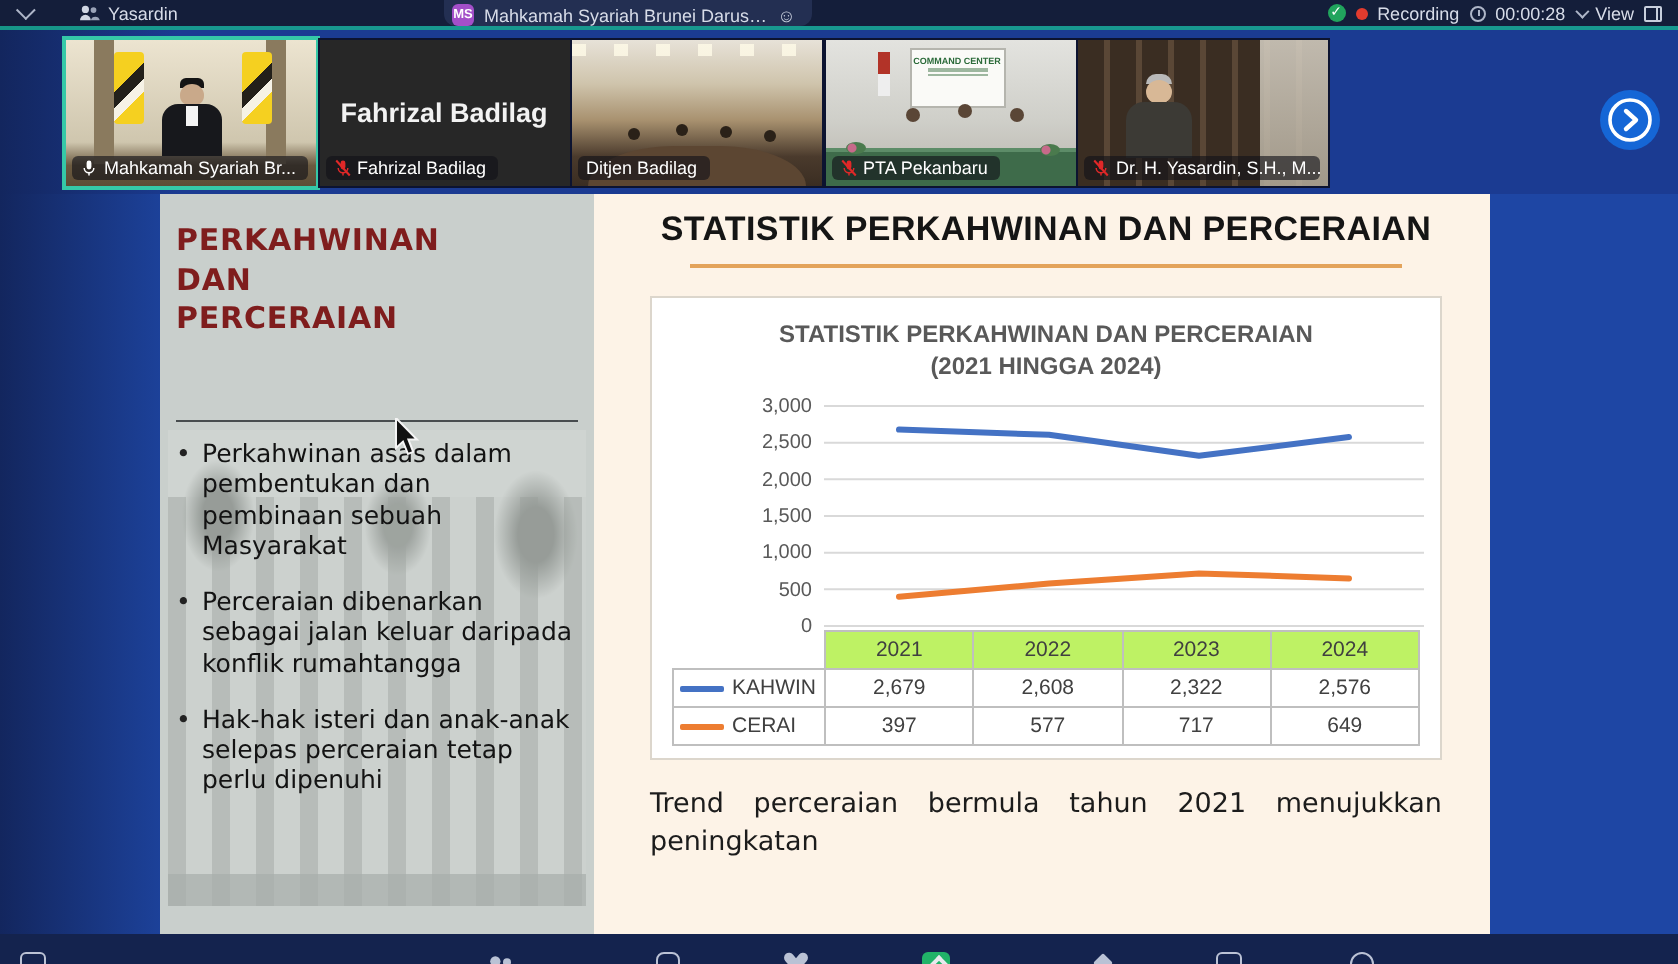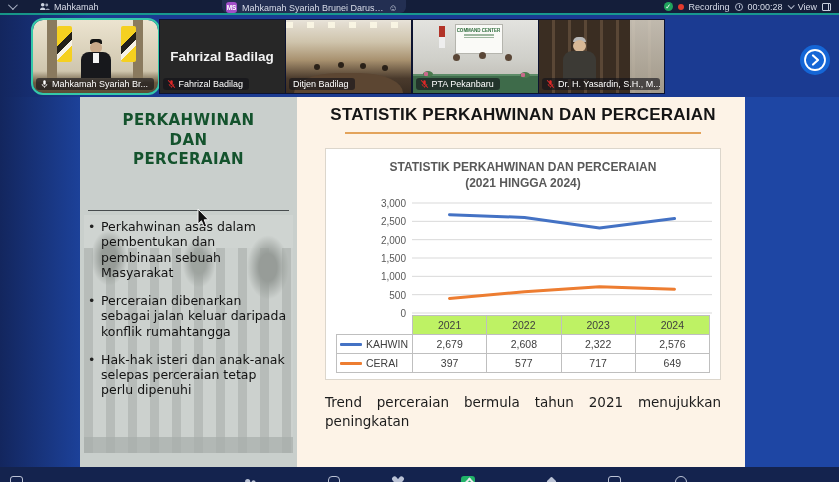--- a/index.html
+++ b/index.html
@@ -49,21 +49,21 @@
   .tile { position:relative; width:125px; height:73px; overflow:hidden;
     background:#222; outline:1px solid #0c1330; }
   .tile.active { outline:2px solid #35c8a8; }
   .tile-label { position:absolute; left:3px; bottom:3px; display:flex;
     align-items:center; gap:3px; background:rgba(18,18,24,.62);
     border-radius:3px; padding:1px 6px 1px 4px; color:#fff; font-size:9px;
     white-space:nowrap; max-width:118px; overflow:hidden; z-index:3; }
   .mic { width:9px; height:10px; flex:0 0 auto; }
 
   
-  .scene1 { background:linear-gradient(#ece4d0,#cfc6ae 70%,#6b5a40 86%,#5c4c36);border-radius:10px; }
+  .scene1 { background:linear-gradient(#ece4d0,#cfc6ae 70%,#6b5a40 86%,#5c4c36); }
   .scene1 .pillar { position:absolute; top:0; width:10px; height:62px; background:#8a7a5e; }
   .scene1 .flag { position:absolute; top:6px; width:15px; height:36px;
     background:linear-gradient(135deg,#f5d020 40%,#23201a 40%,#23201a 55%,#f6f2e6 55%,#f6f2e6 68%,#f5d020 68%);
     border-radius:2px; }
   .scene1 .head { position:absolute; left:57px; top:22px; width:12px; height:11px;
     border-radius:50% 50% 45% 45%; background:#c9a98a; }
   .scene1 .cap { position:absolute; left:57px; top:19px; width:12px; height:5px;
     border-radius:3px 3px 0 0; background:#141414; }
   .scene1 .body { position:absolute; left:48px; top:32px; width:30px; height:26px;
     border-radius:8px 8px 0 0; background:#17181c; }
@@ -140,22 +140,22 @@
     opacity:.55; z-index:0;
     background:
       radial-gradient(ellipse 26px 40px at 12% 18%, #6f746f 30%, transparent 70%),
       radial-gradient(ellipse 30px 46px at 88% 22%, #6f746f 30%, transparent 70%),
       radial-gradient(ellipse 24px 36px at 55% 20%, #7c817c 30%, transparent 70%),
       linear-gradient(#d5d9d6 0 14%, transparent 14%),
       repeating-linear-gradient(90deg, #a9aeaa 0 9px, #d0d4d1 9px 22px);
   }
   .watermark::after { content:""; position:absolute; left:0; right:0; bottom:0;
     height:16px; background:#8d9390; opacity:.7; }
-  .panel-title { position:relative; z-index:1; text-align:center; font-weight:bold;
-    font-size:15px; line-height:1.3; letter-spacing:.4px; color:#14532d;
+  .panel-title { position:relative; z-index:1; font-weight:bold;
+    font-size:15px; line-height:1.3; letter-spacing:.4px; color:#7f1d1d;
     white-space:pre-line; }
   .panel-divider { position:relative; z-index:1; margin-top:40px; height:1.5px;
     background:#474c4e; }
   .bullets { position:relative; z-index:1; list-style:none; margin-top:8px; }
   .bullets li { position:relative; padding-left:13px; font-size:12.5px;
     line-height:1.22; color:#131313; margin-bottom:13px; }
   .bullets li::before { content:"•"; position:absolute; left:0; top:0; color:#222; }
 
   .main-area { position:relative; flex:1; padding:8px 25px 0 28px; }
   .slide-title { text-align:center; font-weight:bold; font-size:17px;
@@ -218,21 +218,21 @@
   <div class="top-bar">
     <div class="tb-left">
       <span class="chev"></span>
       <span class="tb-item">
         <svg class="ppl-ic" viewBox="0 0 12 10">
           <circle cx="4" cy="3" r="2" fill="#cfd6e4"></circle>
             <circle cx="8.5" cy="3.4" r="1.6" fill="#9aa3b8"></circle>
           <path d="M1 9 a3 3 0 0 1 6 0 Z" fill="#cfd6e4"></path>
             <path d="M7 9 a2.6 2.6 0 0 1 5 0 Z" fill="#9aa3b8"></path>
         </svg>
-        <span>Mahkamah</span>
+        <span>Yasardin</span>
       </span>
     </div>
     <div class="tb-pill">
       <span class="ms-badge">MS</span>
       <span>Mahkamah Syariah Brunei Darus…</span>
       <span class="smiley">☺</span>
     </div>
     <div class="tb-right">
       <span class="gcheck">✓</span>
       <span class="recdot"></span>

